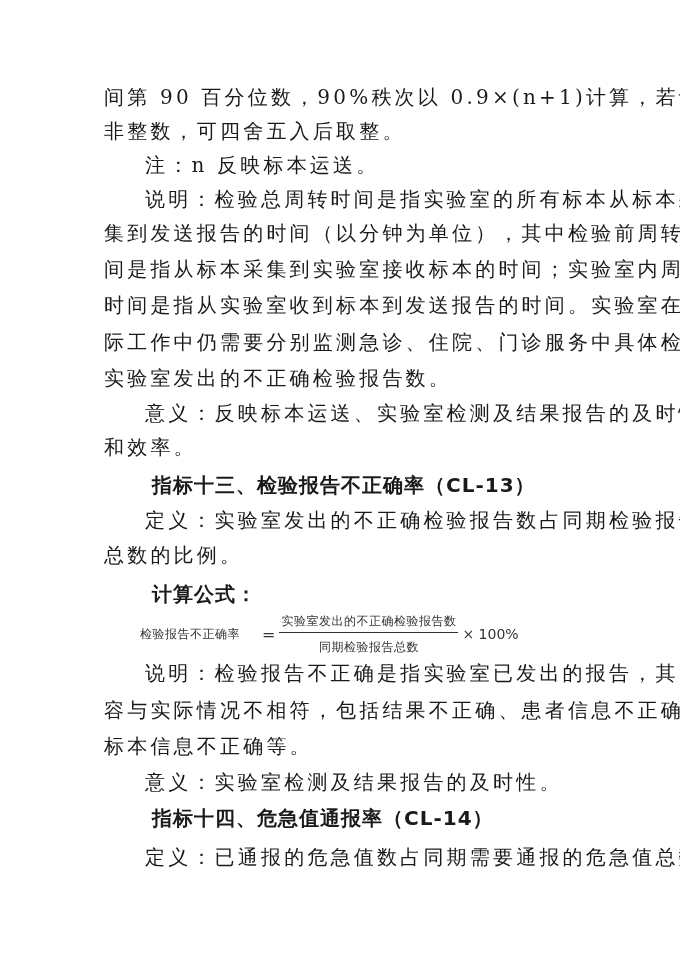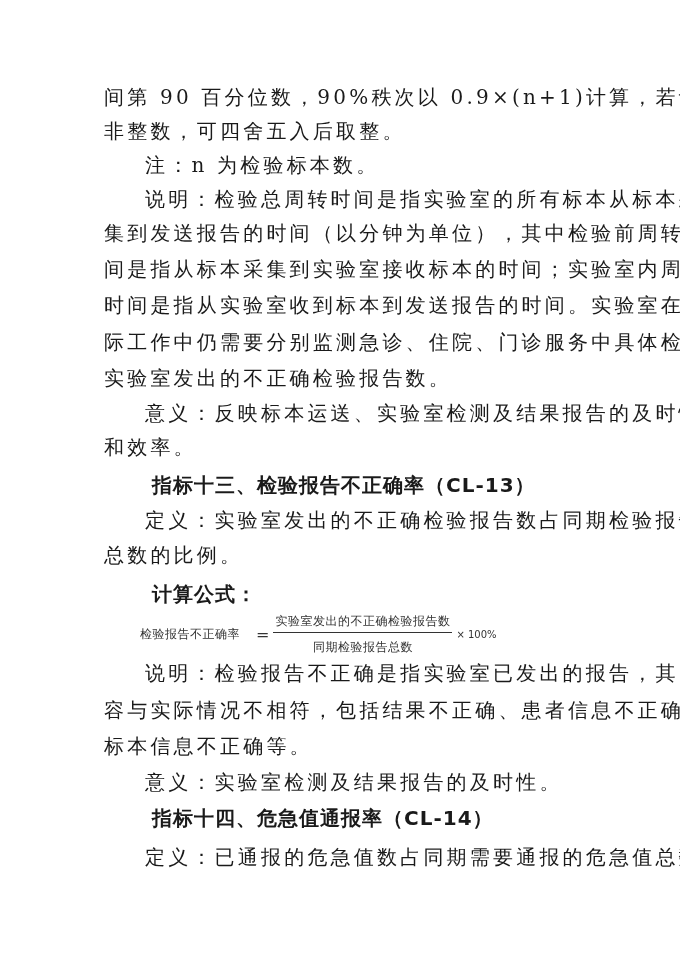--- a/index.html
+++ b/index.html
@@ -5,34 +5,34 @@
     html, body { margin: 0; padding: 0; background: #ffffff; }
     body { width: 680px; height: 962px; position: relative; overflow: hidden;
            font-family: "DejaVu Serif", "Liberation Serif", serif; color: #1a1a1a; }
     .line { position: absolute; left: 104px; width: 472px; height: 30px; line-height: 30px;
             font-size: 20px; white-space: nowrap; letter-spacing: 3.2px; text-align: justify; }
     .indent { left: 145px; width: 431px; }
     .bold { font-weight: normal; font-family: "DejaVu Sans", "Liberation Sans", sans-serif; }
     .heading { font-family: "DejaVu Sans", "Liberation Sans", sans-serif; font-weight: bold; letter-spacing: 1px; margin-left: 7px; }
     .formula { position: absolute; left: 140px; top: 612px; height: 44px; display: flex; align-items: center;
                font-family: "DejaVu Serif", "Liberation Serif", serif; color: #333; font-size: 12px; }
-    .formula .lhs { margin-right: 16px; letter-spacing: 0.5px; }
+    .formula .lhs { margin-right: 22px; letter-spacing: 0.5px; }
     .formula .eq { font-size: 16px; margin-right: 4px; }
     .frac { display: inline-flex; flex-direction: column; align-items: center; }
     .frac .num { padding: 0 2px 2px; border-bottom: 1px solid #333; letter-spacing: 0.5px; }
     .frac .den { padding-top: 6px; letter-spacing: 0.5px; }
-    .formula .mul { font-family: "DejaVu Sans", sans-serif; font-size: 10px; margin-left: 4px; }
+    .formula .mul { font-family: "DejaVu Sans", sans-serif; font-size: 14px; margin-left: 4px; }
   </style>
 </head>
 <body>
 
 <div>
   <div class="line" style="top:82px">间第 90 百分位数，90%秩次以 0.9×(n+1)计算，若计算值为</div>
   <div class="line" style="top:116px">非整数，可四舍五入后取整。</div>
-  <div class="line indent" style="top:150px">注：n 为检验标本数。</div>
+  <div class="line indent" style="top:150px">注：n 反映标本运送。</div>
 
   <div class="line indent" style="top:184px"><span class="bold">说明：</span><span>检验总周转时间是指实验室的所有标本从标本采</span></div>
   <div class="line" style="top:218px">集到发送报告的时间（以分钟为单位），其中检验前周转时</div>
   <div class="line" style="top:254px">间是指从标本采集到实验室接收标本的时间；实验室内周转</div>
   <div class="line" style="top:290px">时间是指从实验室收到标本到发送报告的时间。实验室在实</div>
   <div class="line" style="top:327px">际工作中仍需要分别监测急诊、住院、门诊服务中具体检验</div>
   <div class="line" style="top:363px">实验室发出的不正确检验报告数。</div>
 
   <div class="line indent" style="top:398px"><span class="bold">意义：</span><span>反映标本运送、实验室检测及结果报告的及时性</span></div>
   <div class="line" style="top:432px">和效率。</div>

